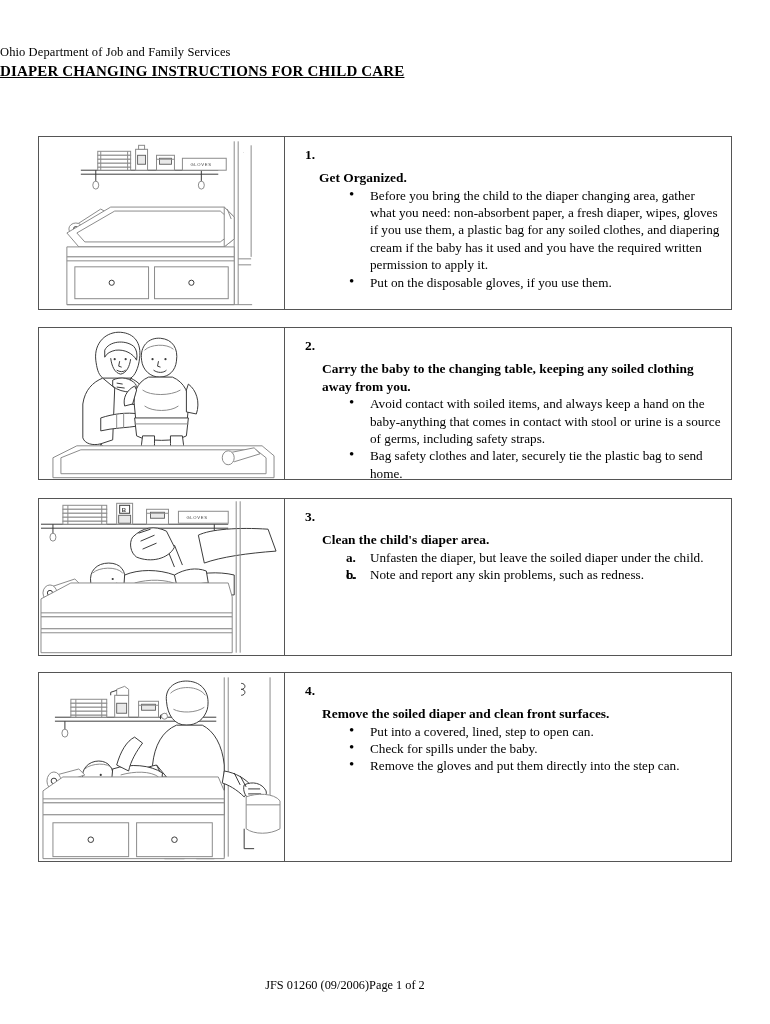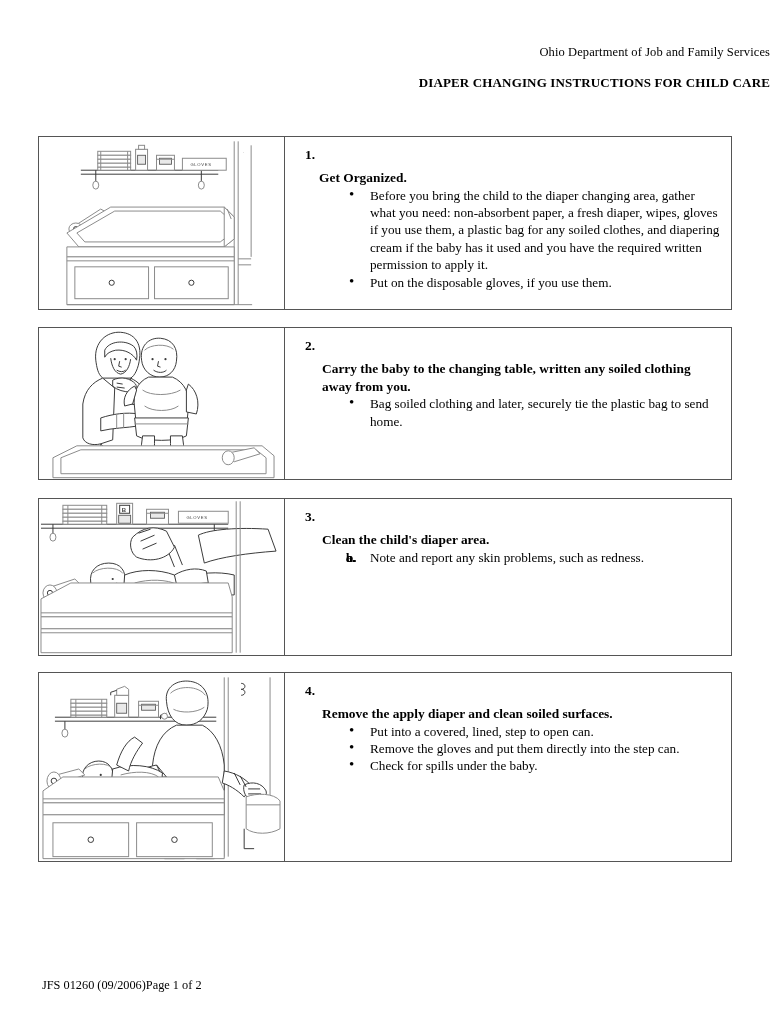--- a/index.html
+++ b/index.html
@@ -21,33 +21,34 @@
     width: 770px;
     height: 1024px;
   }
 
   
   .header {
     position: absolute;
     left: 0;
     top: 44px;
     width: 770px;
-    text-align: right;
+    text-align: left;
   }
   .agency {
     font-size: 12.5px;
     line-height: 16px;
     letter-spacing: .1px;
   }
   .doc-title {
-    font-size: 13px;
+    font-size: 15px;
     font-weight: bold;
     line-height: 19px;
-    margin-top: 13px;
+    margin-top: 2px;
     letter-spacing: .15px;
+    text-decoration: underline;
   }
 
   
   .panel {
     position: absolute;
     left: 38px;
     width: 694px;
     border: 1px solid #555;
     box-sizing: border-box;
     display: flex;
@@ -113,21 +114,21 @@
   ul.bullets.deep > li::before { left: 2px; }
 
   
   .footer {
     position: absolute;
     left: 42px;
     top: 978px;
     width: 690px;
     font-size: 12.3px;
     display: flex;
-    justify-content: flex-start;
+    justify-content: center;
   }
   .footer .right { margin-right: 84px; }
 
   
   .ln   { fill: none; stroke: #3a3a3a; stroke-width: 1; }
   .ln-l { fill: none; stroke: #8b8b8b; stroke-width: 1; }
   .fw   { fill: #ffffff; stroke: #3a3a3a; stroke-width: 1; }
   .fwl  { fill: #ffffff; stroke: #8b8b8b; stroke-width: 1; }
   .fg   { fill: #e9e9e9; stroke: #5a5a5a; stroke-width: .9; }
   .fd   { fill: #3a3a3a; stroke: none; }
@@ -277,24 +278,25 @@
         <path class="fwl" d="M14 130 L38 118 L224 118 L236 128 L236 150 L14 150 Z"></path>
         <path class="ln-l" d="M22 130 L42 122 L218 122 L228 130 L228 146 L22 146 Z"></path>
 
         <path class="fwl" d="M186 126 L216 120 L222 126 L196 134 Z"></path>
         <ellipse class="fwl" cx="190" cy="130" rx="6" ry="7"></ellipse>
       </svg>
     </div>
     <div class="panel-text">
       <div class="step-head">
         <span class="num">2.</span>
-        <span class="htext">Carry the baby to the changing table, written any soiled clothing away from you.</span>
+        <span class="htext">Carry the baby to the changing table, keeping any soiled clothing away from you.</span>
       </div>
       <ul class="bullets">
-        <li>Bag soiled clothing and later, securely tie the plastic bag to send home.</li>
+        <li>Avoid contact with soiled items, and always keep a hand on the baby-anything that comes in contact with stool or urine is a source of germs, including safety straps.</li>
+        <li>Bag safety clothes and later, securely tie the plastic bag to send home.</li>
       </ul>
     </div>
   </div>
 
   <div class="panel" style="top:498px; height:158px;">
     <div class="panel-art">
       <svg viewBox="0 0 246 156" preserveAspectRatio="xMidYMid meet">
 
         <line class="ln" x1="2" y1="25" x2="190" y2="25"></line>
         <line class="ln" x1="2" y1="29" x2="190" y2="29"></line>
@@ -371,20 +373,21 @@
       </svg>
     </div>
     <div class="panel-text">
       <div class="step-head">
         <span class="num">3.</span>
         <span class="htext">Clean the child's diaper area.</span>
       </div>
       <ol class="alphas">
         <li>
           <span class="mk">a.</span>
+          <span>Unfasten the diaper, but leave the soiled diaper under the child.</span>
         </li>
         <li>
           <span class="mk">b.</span>
         </li>
         <li>
           <span class="mk">c.</span>
           <span>Note and report any skin problems, such as redness.</span>
         </li>
       </ol>
     </div>
@@ -479,26 +482,26 @@
         <circle class="ln" cx="136" cy="167" r="2.8"></circle>
 
         <path class="fwl" d="M208 124 C218 120, 236 120, 242 128 L242 156 C232 162, 216 162, 208 156 Z"></path>
         <line class="ln-l" x1="208" y1="132" x2="242" y2="132"></line>
         <path class="ln" d="M206 156 L206 176 L216 176"></path>
       </svg>
     </div>
     <div class="panel-text">
       <div class="step-head">
         <span class="num">4.</span>
-        <span class="htext">Remove the apply diaper and clean soiled surfaces.</span>
+        <span class="htext">Remove the soiled diaper and clean front surfaces.</span>
       </div>
       <ul class="bullets">
         <li>Put into a covered, lined, step to open can.</li>
+        <li>Check for spills under the baby.</li>
         <li>Remove the gloves and put them directly into the step can.</li>
-        <li>Check for spills under the baby.</li>
       </ul>
     </div>
   </div>
 
   <div class="footer">
     <span>JFS 01260  (09/2006)</span>
     <span class="right">Page 1 of 2</span>
   </div>
 
 </div>

